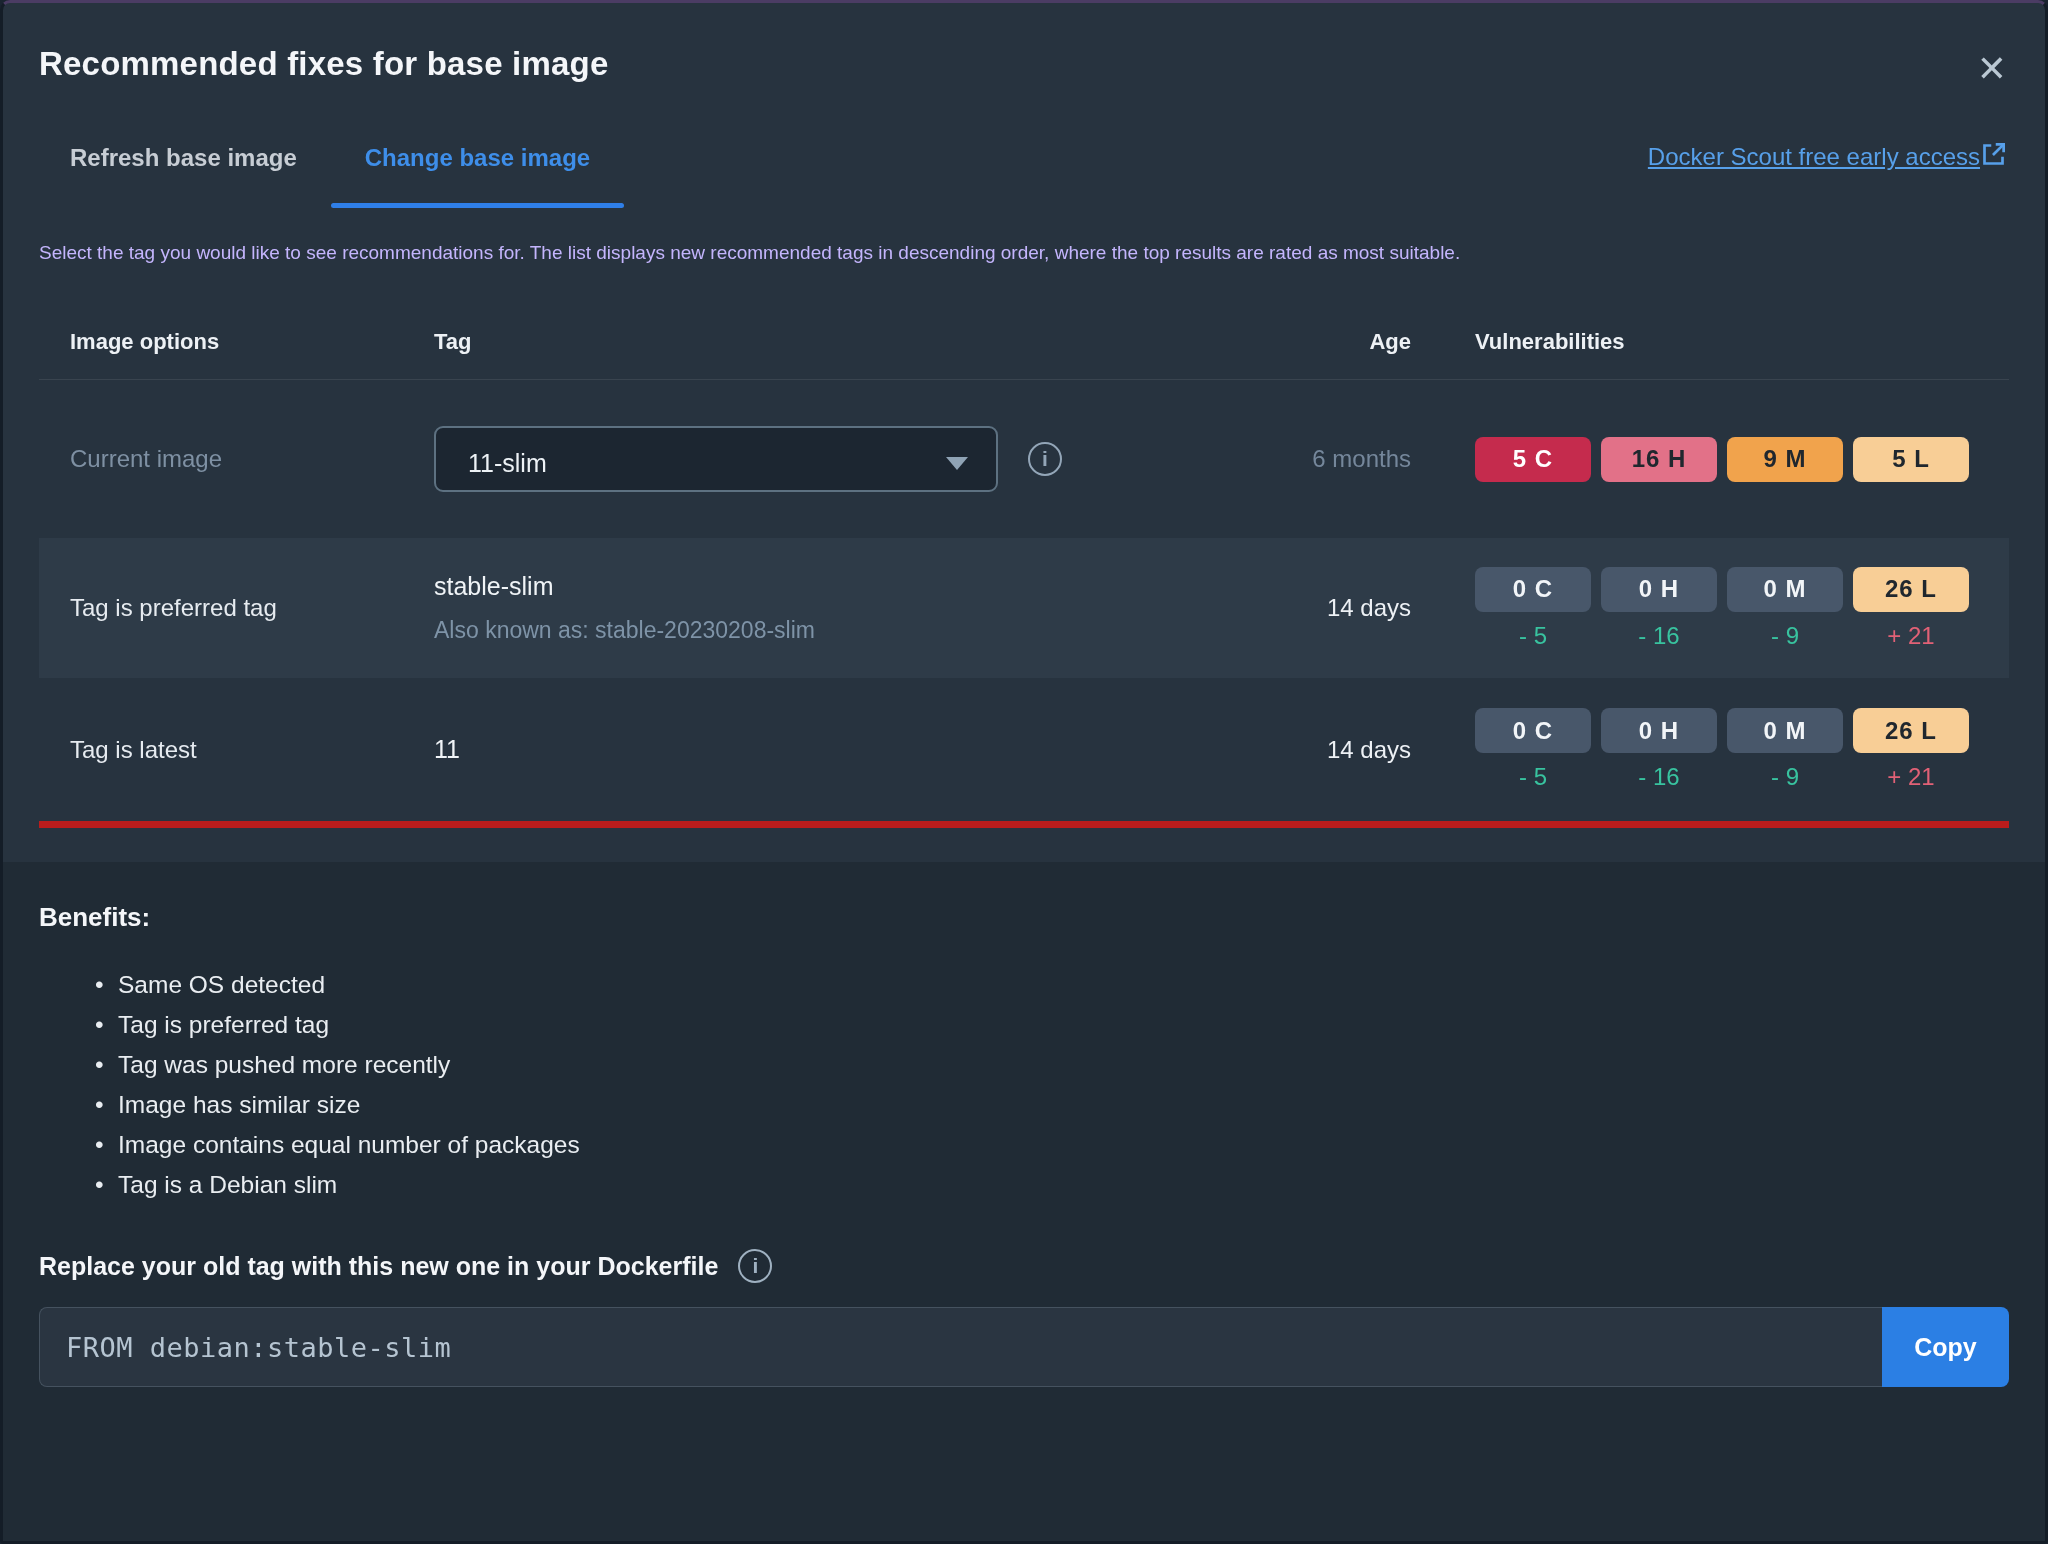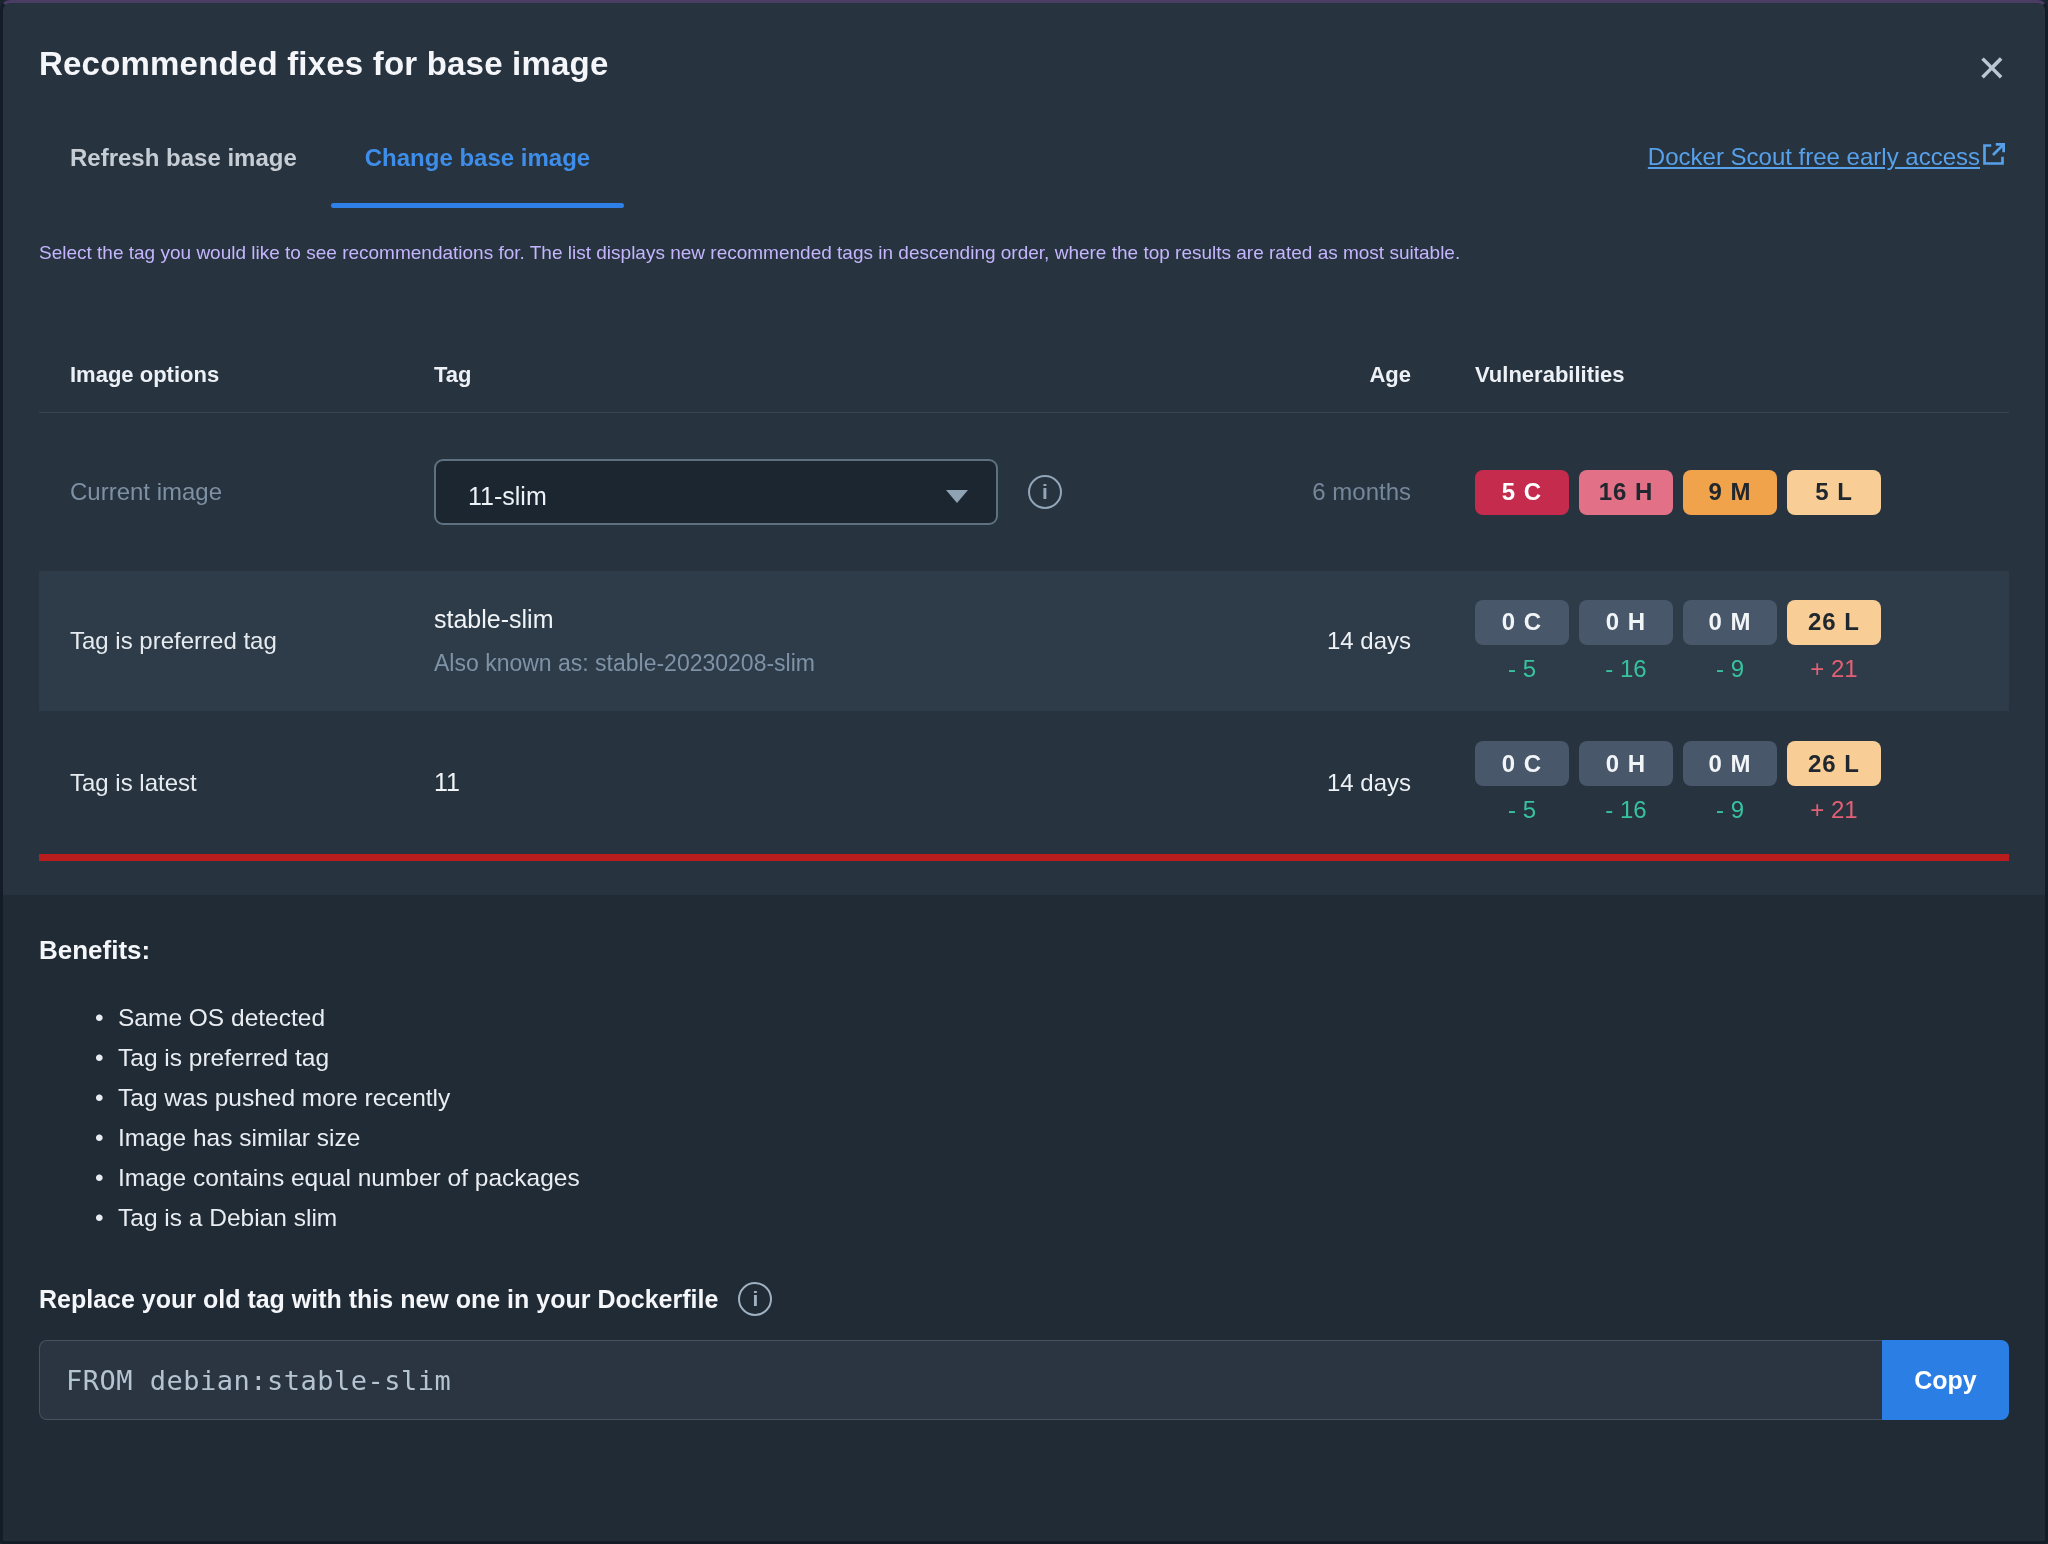--- a/index.html
+++ b/index.html
@@ -54,21 +54,21 @@
     margin: 24px 36px 0 36px; max-width: 1975px;
   }
   
   .table { margin: 0 36px; }
   .grid {
     display: grid;
     grid-template-columns: 395px 1fr 140px 570px;
     align-items: center;
   }
   .thead { padding: 56px 0 24px 0; border-bottom: 1px solid #39444F; }
-  .th { color: #EDF1F5; font-size: 22px; font-weight: 700; margin-top: 33px; }
+  .th { color: #EDF1F5; font-size: 22px; font-weight: 700; }
   .th.c1 { padding-left: 31px; }
   .th.age { text-align: right; padding-right: 28px; }
   .th.vuln { padding-left: 36px; }
   .row { min-height: 150px; }
   .row.r1 { min-height: 158px; }
   .row.highlight { background: #2E3B48; min-height: 140px; }
   .row.r3 { border-bottom: 7px solid #b91c1c; }
   .cell-option { padding-left: 31px; font-size: 24px; color: #E6EBF0; }
   .cell-option.muted { color: #7E90A3; }
   .cell-age { text-align: right; padding-right: 28px; font-size: 24px; color: #EDF1F5; }
@@ -94,21 +94,21 @@
     display: inline-flex; align-items: center; justify-content: center;
     flex: none;
   }
   .cell-tag .info-icon { margin-left: 30px; }
   
   .tag-primary { color: #F0F4F7; font-size: 25px; }
   .tag-aka { color: #7E93A7; font-size: 23px; margin-top: 16px; }
   
   .badge-col { display: flex; flex-direction: column; align-items: center; }
   .badge {
-    width: 94px; height: 45px; border-radius: 8px;
+    width: 116px; height: 45px; border-radius: 8px;
     display: flex; align-items: center; justify-content: center;
     font-size: 24px; font-weight: 600; letter-spacing: 1px;
   }
   .badge.critical { background: #C52B4D; color: #FFFFFF; }
   .badge.high     { background: #E27188; color: #20272E; }
   .badge.medium   { background: #F1A34C; color: #20272E; }
   .badge.low      { background: #F8CE96; color: #20272E; }
   .badge.zero     { background: #48576A; color: #F2F5F8; }
   .delta { font-size: 24px; margin-top: 10px; text-align: center; }
   .delta.down { color: #38C39F; }

